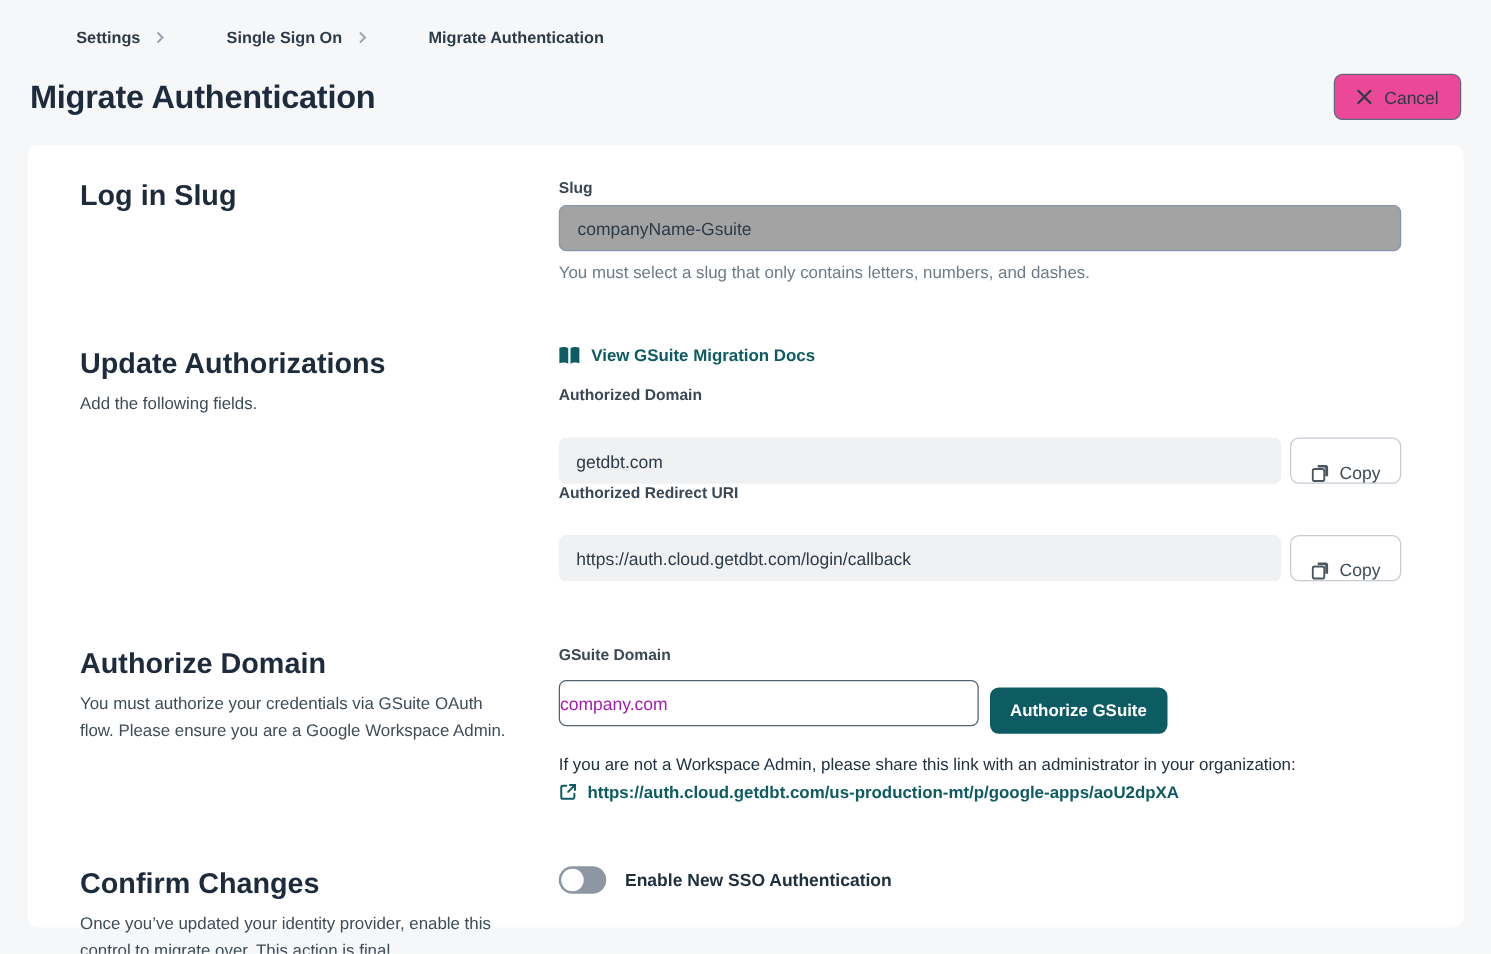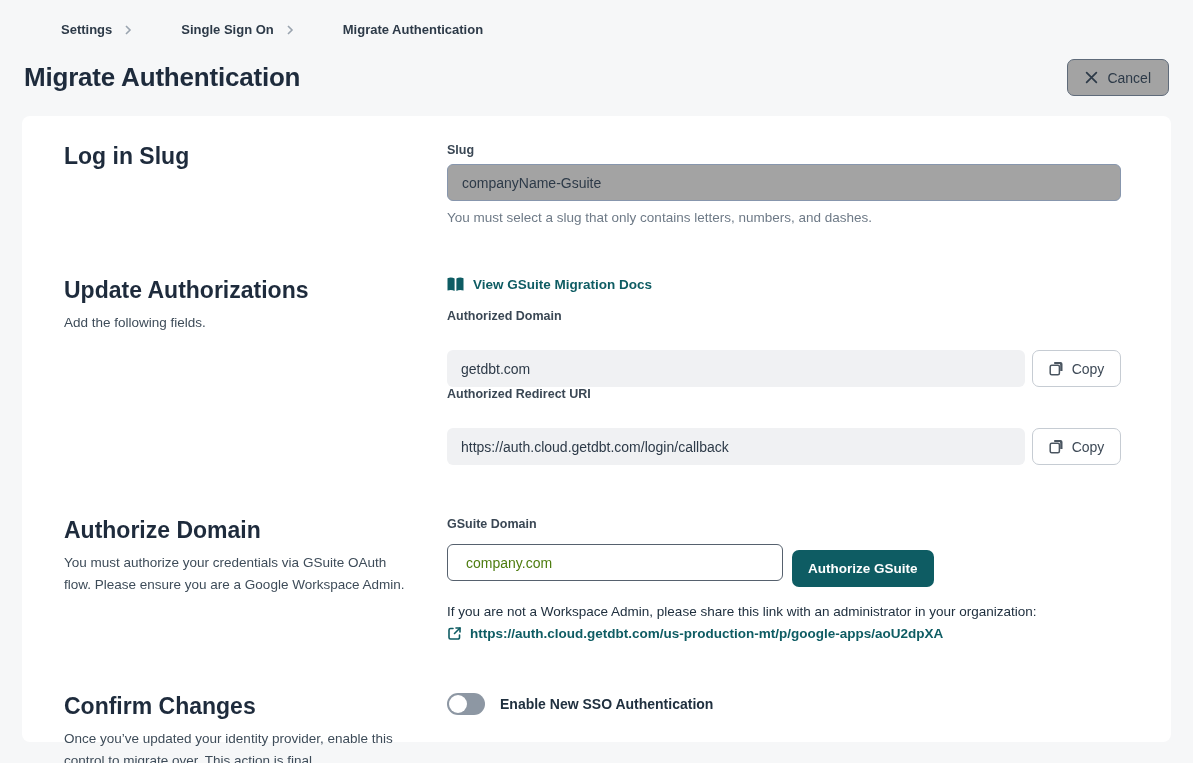--- a/index.html
+++ b/index.html
@@ -20,21 +20,21 @@
 
   .header-row { display: flex; align-items: center; justify-content: space-between; margin-top: 22px; }
   .page-title { font-size: 26px; font-weight: 700; letter-spacing: -0.2px; color: #1e2b3c; }
   .header-actions { display: flex; gap: 12px; }
   .btn {
     display: inline-flex; align-items: center; gap: 9px;
     height: 37px; padding: 0 17px; border-radius: 7px;
     font-size: 14px; font-weight: 400; cursor: pointer;
     font-family: "Liberation Sans", sans-serif;
   }
-  .btn-cancel { background: #a3a3a3; border: 1px solid #5f6b7a; color: #2d3a48; }
+  .btn-cancel { background: #ec4899; border: 1px solid #5f6b7a; color: #2d3a48; }
   .btn-confirm { background: #f3f4f6; border: 1px solid #dcdfe3; color: #3e4a57; }
 
   
   .card {
     margin: 20px 22px 0 22px;
     background: #ffffff;
     border-radius: 8px;
     height: 626px;
     padding: 27px 50px 30px 42px;
   }
@@ -58,30 +58,30 @@
   .copy-row { display: flex; gap: 7px; margin-bottom: 19px; margin-top: 27px; }
   .copy-row:last-child { margin-bottom: 0; }
   .readonly-field {
     flex: 1; height: 37px; background: #f0f1f3; border-radius: 6px;
     display: flex; align-items: center; padding: 0 14px;
     font-size: 14px; color: #2d3a48;
   }
   .copy-btn {
     width: 89px; height: 37px; background: #ffffff;
     border: 1px solid #c6ccd3; border-radius: 7px;
-    display: inline-flex; align-items: center; justify-content: center; gap: 8px;
+    display: inline-flex; align-items: flex-end; justify-content: center; gap: 8px;
     font-size: 14px; color: #3e4a57; cursor: pointer;
     font-family: "Liberation Sans", sans-serif;
   }
 
   .gsuite-row { display: flex; gap: 9px; align-items: center; }
   .gsuite-input {
     width: 336px; height: 37px; border-radius: 6px;
     border: 1px solid #56616e; background: #ffffff;
-    padding: 0 18px; font-size: 14px; color: #4d7c0f;
+    padding: 0 0; font-size: 14px; color: #a21caf;
     font-family: "Liberation Sans", sans-serif; outline: none;
   }
   .btn-authorize {
     height: 37px; padding: 4px 16px; border: none; border-radius: 7px;
     background: #0e5c63; color: #ffffff; font-size: 13.5px; font-weight: 700;
     cursor: pointer; font-family: "Liberation Sans", sans-serif; margin-top: 12px;
   }
   .admin-note { margin-top: 17px; font-size: 13.5px; color: #20303f; }
   .admin-link-row { display: flex; align-items: center; gap: 8px; margin-top: 7px; }
   .admin-link { font-size: 13.5px; font-weight: 700; color: #0e5c63; cursor: pointer; text-decoration: none; }

